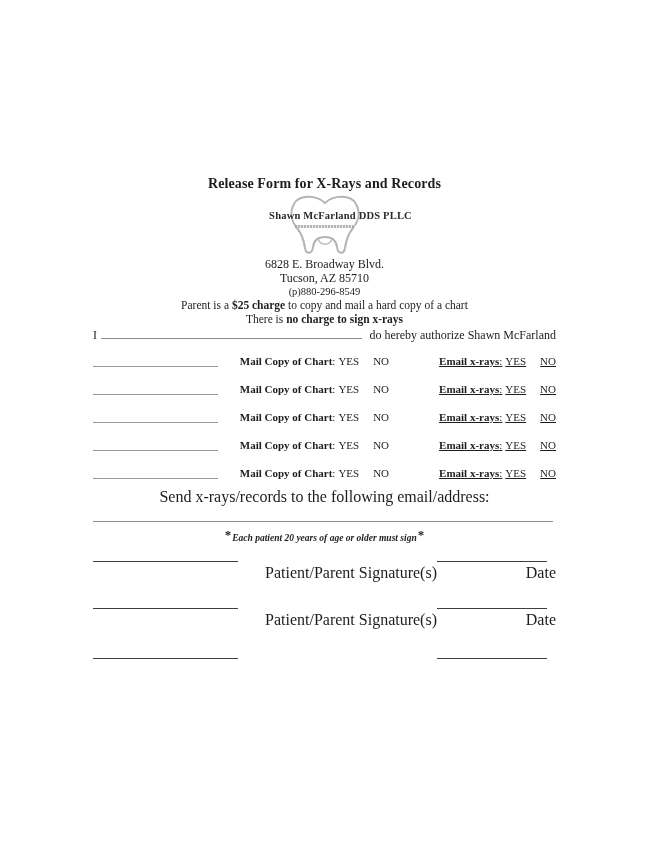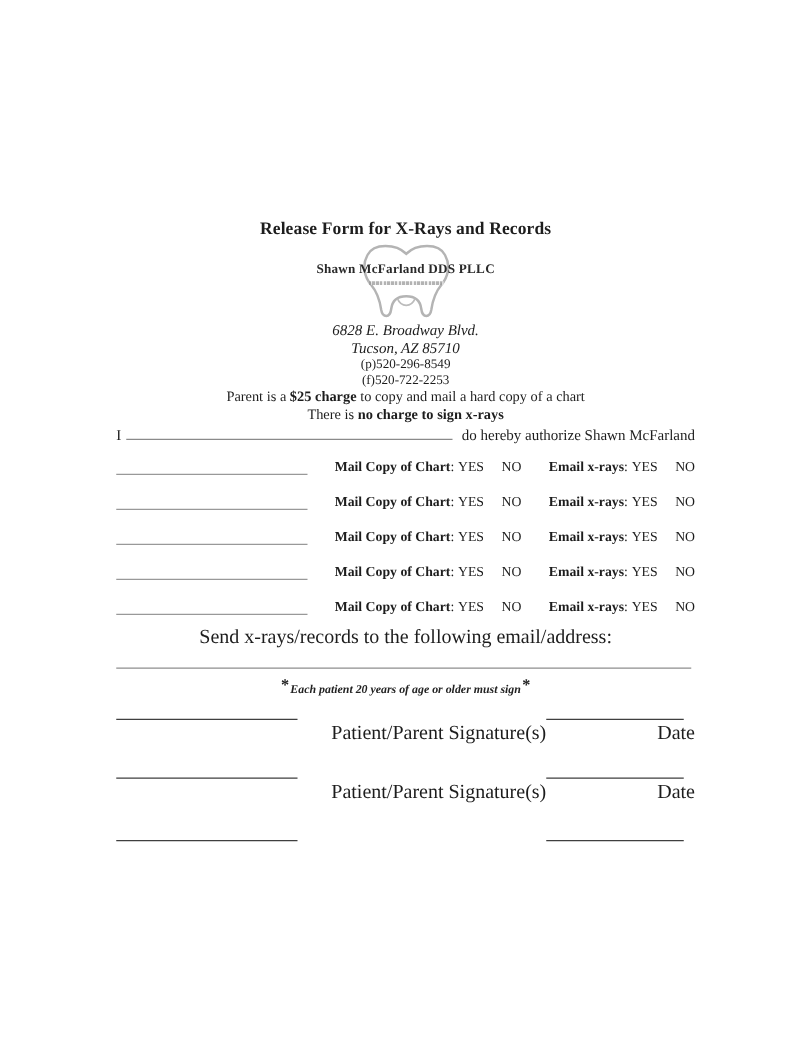--- a/index.html
+++ b/index.html
@@ -42,41 +42,41 @@
   }
   .tooth {
     position: absolute;
     left: 50%;
     top: 0;
     transform: translateX(-50%);
   }
   .practice-name {
     position: absolute;
     top: 16px;
-    left: 0;
+    left: 16px;
     width: 100%;
     text-align: center;
     font-size: 10.5px;
     font-weight: 700;
     color: #2a2a2a;
     letter-spacing: 0.2px;
   }
   .tagline {
     position: absolute;
     top: 31px;
     left: 50%;
     transform: translateX(-50%);
     width: 60px;
     height: 3px;
     background: repeating-linear-gradient(90deg, #9a9a9a 0 2px, #e8e8e8 2px 3px);
     filter: blur(0.4px);
     opacity: 0.75;
   }
   
-  .addr-line { text-align: center; font-size: 12px; line-height: 14px; font-style: italic; }
+  .addr-line { text-align: center; font-size: 12px; line-height: 14px; }
   .phone-line { text-align: center; font-size: 10.5px; line-height: 13px; }
   .charge-line { text-align: center; font-size: 11.5px; line-height: 14px; }
   b { font-weight: 700; }
   
   .auth { font-size: 12px; line-height: 14.5px; margin-top: 1px; }
   .auth-line1 { display: flex; align-items: baseline; }
   .auth-fill {
     flex: 1;
     border-bottom: 1px solid #8a8a8a;
     height: 11px;
@@ -94,21 +94,21 @@
   }
   .name-fill {
     width: 177px;
     border-bottom: 1px solid #999999;
     height: 11px;
     margin-right: 8px;
   }
   .opts { display: inline-block; padding-left: 14px; }
   .opts .yes { margin-left: 3px; }
   .opts .no  { margin-left: 14px; }
-  .opts.email-group { margin-left: 8px; }
+  .opts.email-group { margin-left: 36px; text-decoration: underline; }
   
   .send-label { text-align: center; font-size: 16px; margin-top: -6px; }
   .full-line {
     border-bottom: 1px solid #8e8e8e;
     height: 0;
     margin-top: 15px;
     width: 460px;
   }
   .note {
     text-align: center;
@@ -153,22 +153,21 @@
       <svg class="tooth" width="92" height="63" viewBox="0 0 92 63">
         <path d="M46 9 C38 1 20 0 15 10 C10 19 13 28 18 34 C23 40 25 47 26 54 C27 60 33 61 34 53 C35 45 40 43 46 43 C52 43 57 45 58 53 C59 61 65 60 66 54 C67 47 69 40 74 34 C79 28 82 19 77 10 C72 0 54 1 46 9 Z" fill="none" stroke="#b4b4b4" stroke-width="2"></path>
         <path d="M39 45 C42 52 50 52 53 45" fill="none" stroke="#bcbcbc" stroke-width="1.5"></path>
       </svg>
       <div class="practice-name">Shawn McFarland DDS PLLC</div>
       <div class="tagline"></div>
     </div>
 
     <div class="addr-line">6828 E. Broadway Blvd.</div>
     <div class="addr-line">Tucson, AZ 85710</div>
-    <div class="phone-line">(p)520-296-8549</div>
-    <div class="phone-line">(f)520-722-2253</div>
+    <div class="phone-line">(p)880-296-8549</div>
 
     <div class="charge-line"><span>Parent is a </span><b>$25 charge</b><span> to copy and mail a hard copy of a chart</span></div>
     <div class="charge-line"><span>There is </span><b>no charge to sign x-rays</b></div>
 
     <div class="auth">
       <div class="auth-line1">
         <span>I</span>
         <span class="auth-fill"></span>
         <span>do hereby authorize Shawn McFarland</span>
       </div>

